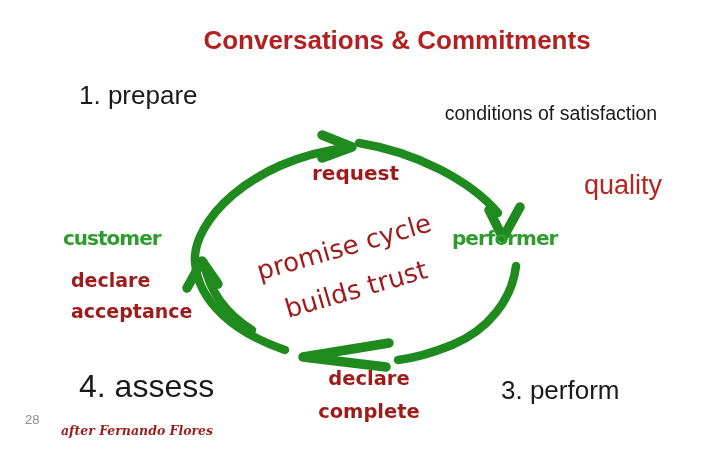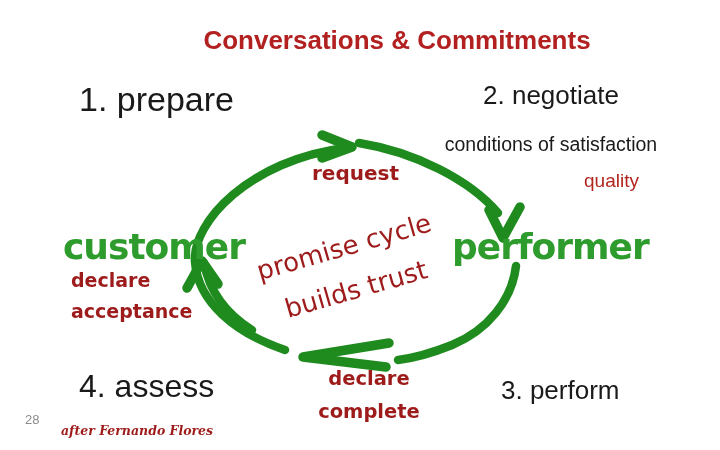--- a/index.html
+++ b/index.html
@@ -4,29 +4,29 @@
 <style>
   html,body{margin:0;padding:0;background:#ffffff;}
   body{width:720px;height:450px;font-family:"Liberation Sans",sans-serif;overflow:hidden;}
   .slide{position:relative;width:720px;height:450px;background:#ffffff;}
   .slide > div{position:absolute;white-space:nowrap;}
   svg.cycle{position:absolute;left:0;top:0;width:720px;height:450px;}
   svg.cycle .arc{fill:none;stroke:var(--arrow-green);stroke-width:8.5;stroke-linecap:round;}
   svg.cycle .head{fill:none;stroke:var(--arrow-green);stroke-width:9.5;stroke-linecap:round;stroke-linejoin:round;}
 
   .title{left:12px;top:25px;width:688px;text-align:center;font-size:26px;font-weight:bold;color:var(--title-red);padding-left:41px;}
-  .step{color:var(--text-black);font-size:34px;}
+  .step{color:var(--text-black);font-size:26px;}
   .step1{left:79px;top:80px;}
   .neg{left:420px;top:80px;width:262px;text-align:center;}
   .neg .step{font-size:26px;}
   .neg .cond{font-size:19.5px;color:var(--text-black);line-height:27px;margin-top:20px;}
-  .quality{left:584px;top:170px;font-size:19px;color:var(--quality-red);}
+  .quality{left:584px;top:170px;font-size:27px;color:var(--quality-red);}
   .redbold{font-family:"DejaVu Sans",sans-serif;font-weight:bold;color:var(--label-red);}
   .request{left:312px;top:161px;font-size:20px;}
-  .role{font-family:"DejaVu Sans",sans-serif;font-weight:bold;font-size:36px;letter-spacing:-1px;color:var(--role-green);}
+  .role{font-family:"DejaVu Sans",sans-serif;font-weight:bold;font-size:20px;letter-spacing:-1px;color:var(--role-green);}
   .customer{left:63px;top:226px;}
   .performer{left:452px;top:226px;}
   .declacc{left:71px;top:265px;font-size:19px;line-height:31px;}
   .promiselbl{left:544px;top:266px;font-size:20px;}
   .center-text{left:235px;top:224px;width:230px;text-align:center;
     transform:rotate(-16deg);transform-origin:50% 50%;
     font-family:"DejaVu Sans",sans-serif;font-size:26px;line-height:44px;color:var(--label-red);}
   .declcomp{left:299px;top:362px;width:140px;text-align:center;font-size:19.5px;line-height:33px;}
   .step4{left:79px;top:368px;font-size:32px;}
   .step3{left:501px;top:366px;font-size:26px;margin-top:9px;}
@@ -48,21 +48,20 @@
     <path class="head" d="M 389 343 L 303 357 L 386 367"></path>
     <path class="arc" d="M 204 263 Q 212 305 252 330"></path>
     <path class="head" d="M 187 288 L 202 261 L 218 284"></path>
   </svg>
 
   <div class="title">Conversations &amp; Commitments</div>
 
   <div class="step step1">1. prepare</div>
 
   <div class="neg">
-    <div class="step">2. negotiate</div>
     <div class="cond">conditions of satisfaction</div>
   </div>
 
   <div class="quality">quality</div>
 
   <div class="redbold request">request</div>
 
   <div class="role customer">customer</div>
 
   <div class="redbold declacc">

